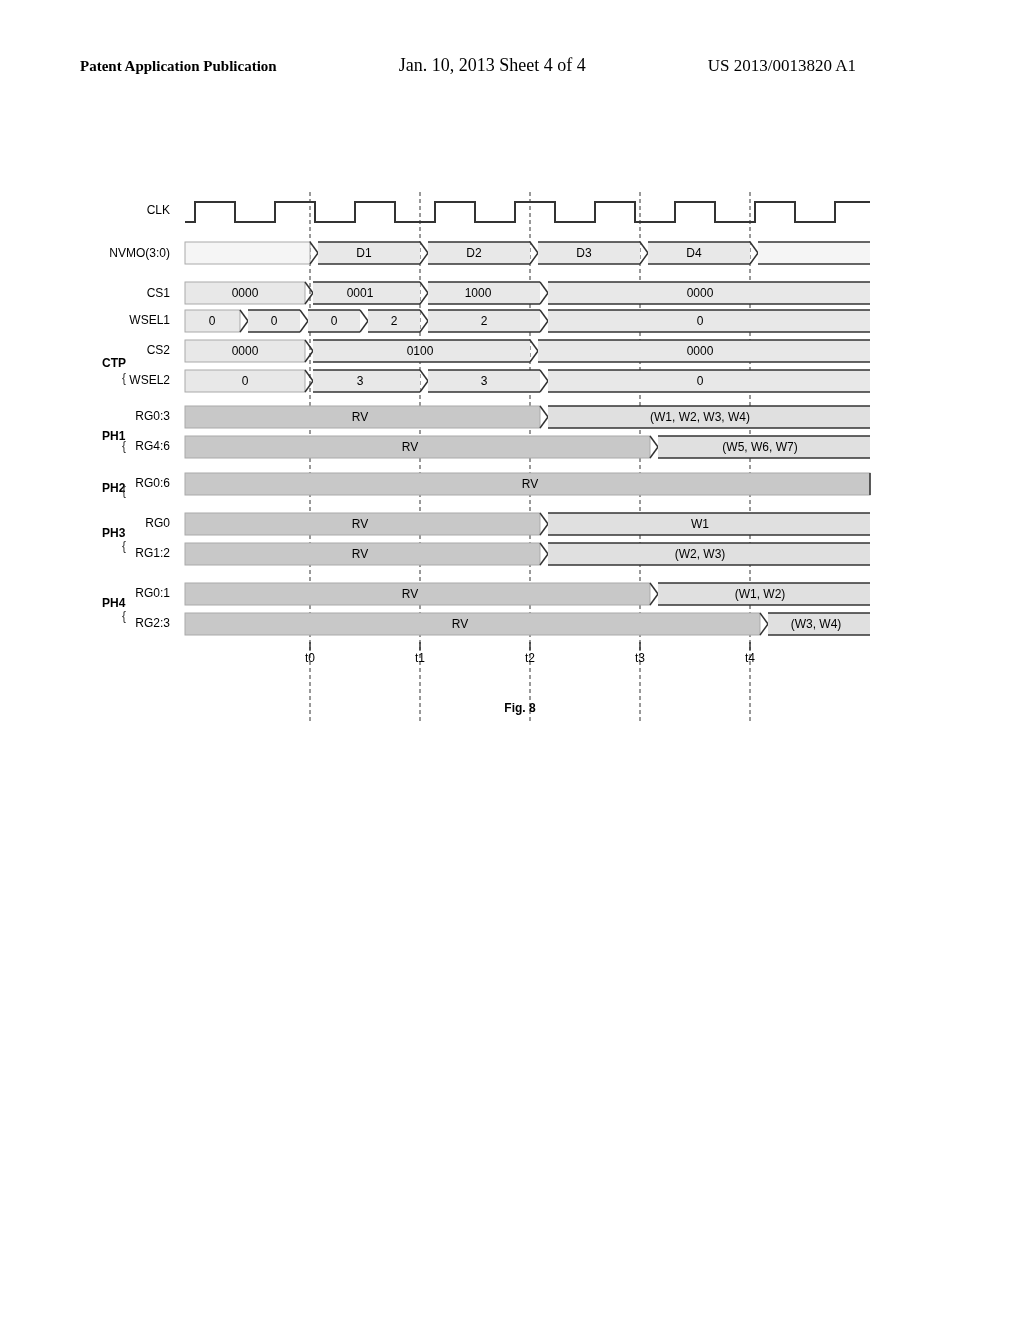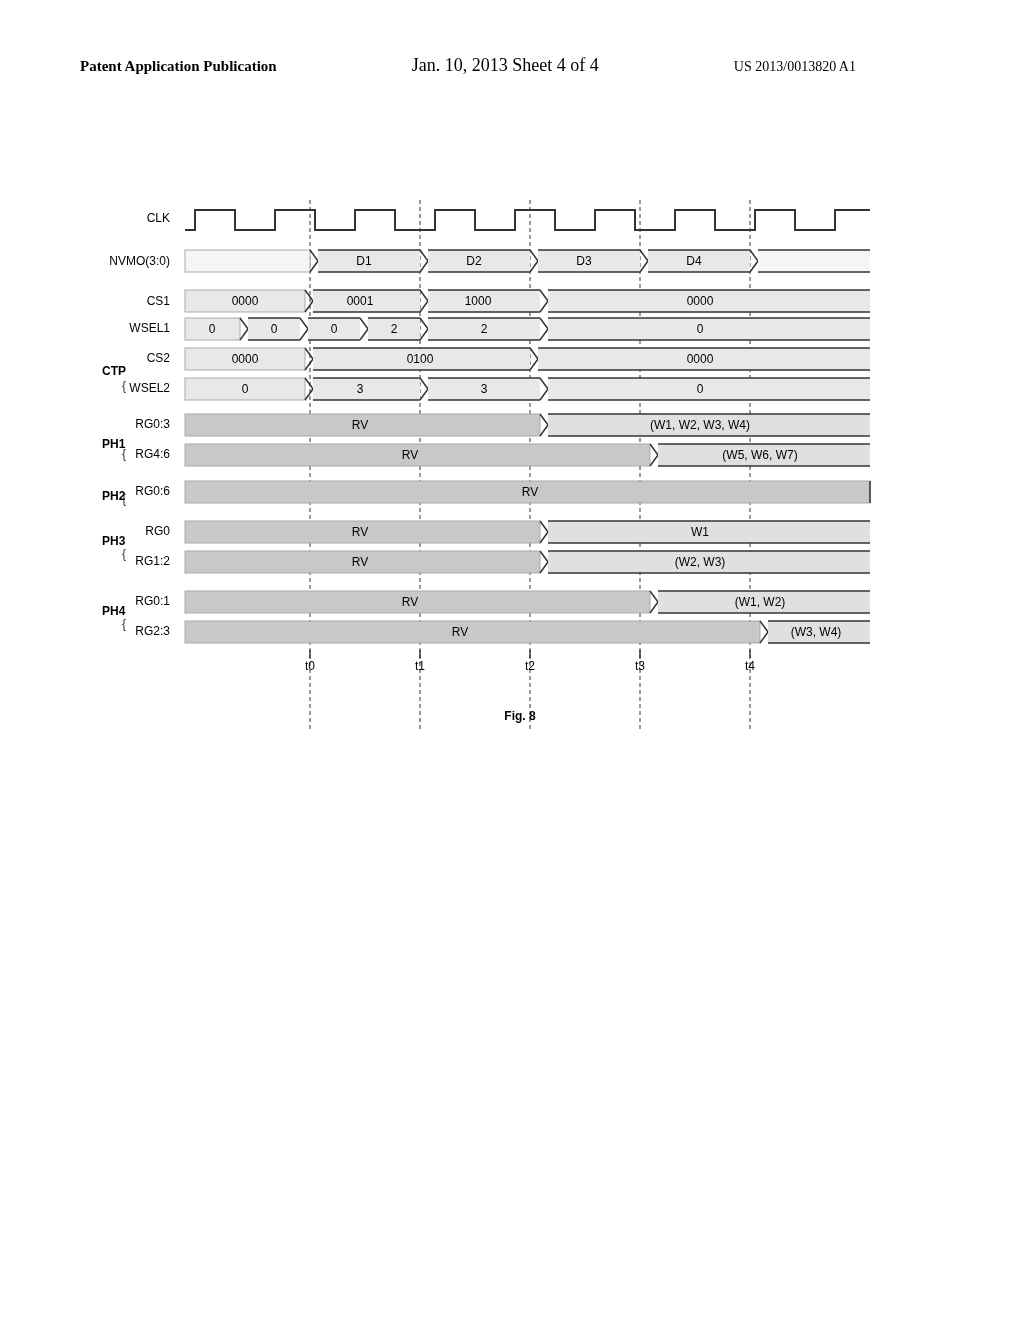--- a/index.html
+++ b/index.html
@@ -26,38 +26,38 @@
       align-items: baseline;
     }
     .header-left {
       font-weight: bold;
       font-size: 15px;
     }
     .header-center {
       font-size: 18px;
     }
     .header-right {
-      font-size: 14px;
+      font-size: 17px;
     }
     
     .main-svg {
       display: block;
     }
   </style>
 </head>
 <body>
 
 <div class="page">
   <div class="header">
     <span class="header-left">Patent Application Publication</span>
     <span class="header-center">Jan. 10, 2013  Sheet 4 of 4</span>
     <span class="header-right">US 2013/0013820 A1</span>
   </div>
 
-  <div style="position:absolute; top:200px; left:80px;">
+  <div style="position:absolute; top:192px; left:80px;">
     <svg class="main-svg" width="880" height="580" viewBox="0 0 880 580">
       <defs>
         <style>
           text { font-family: Arial, sans-serif; font-size: 12px; }
           text.bold { font-weight: bold; }
           line, path, polyline { stroke: #333; fill: none; }
         </style>
       </defs>
 
       <line x1="230" y1="0" x2="230" y2="530" stroke="#aaa" stroke-dasharray="4,3" stroke-width="1"></line>

